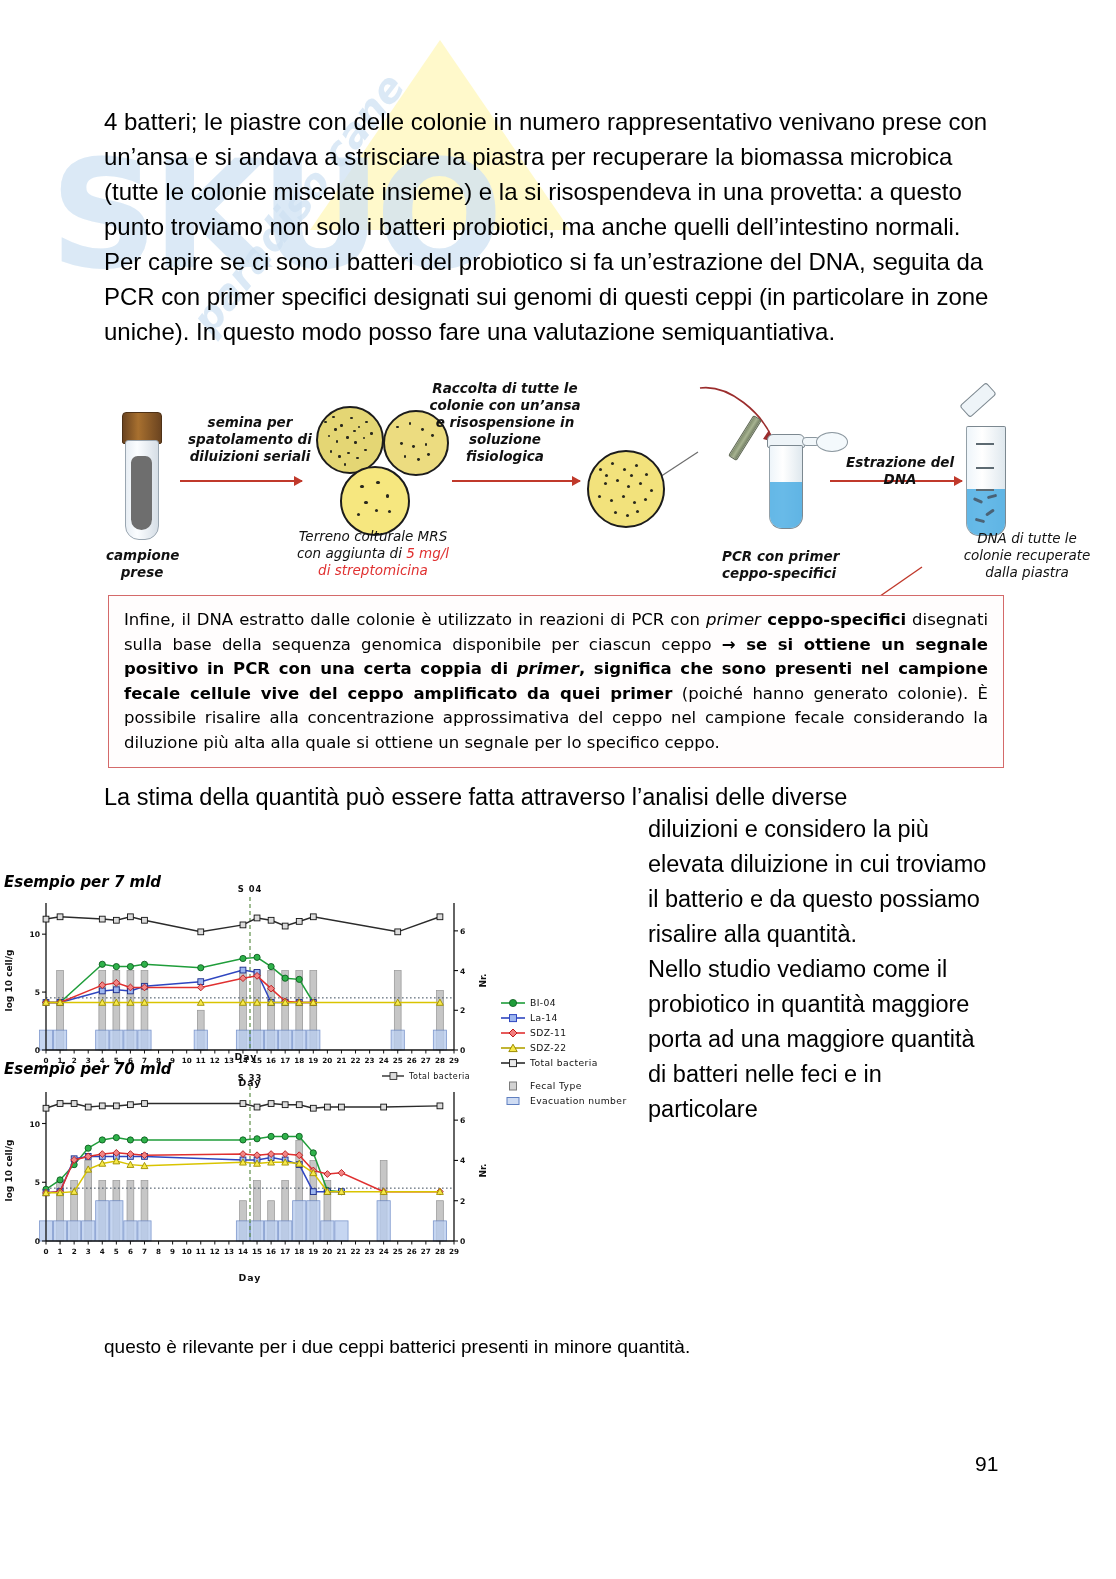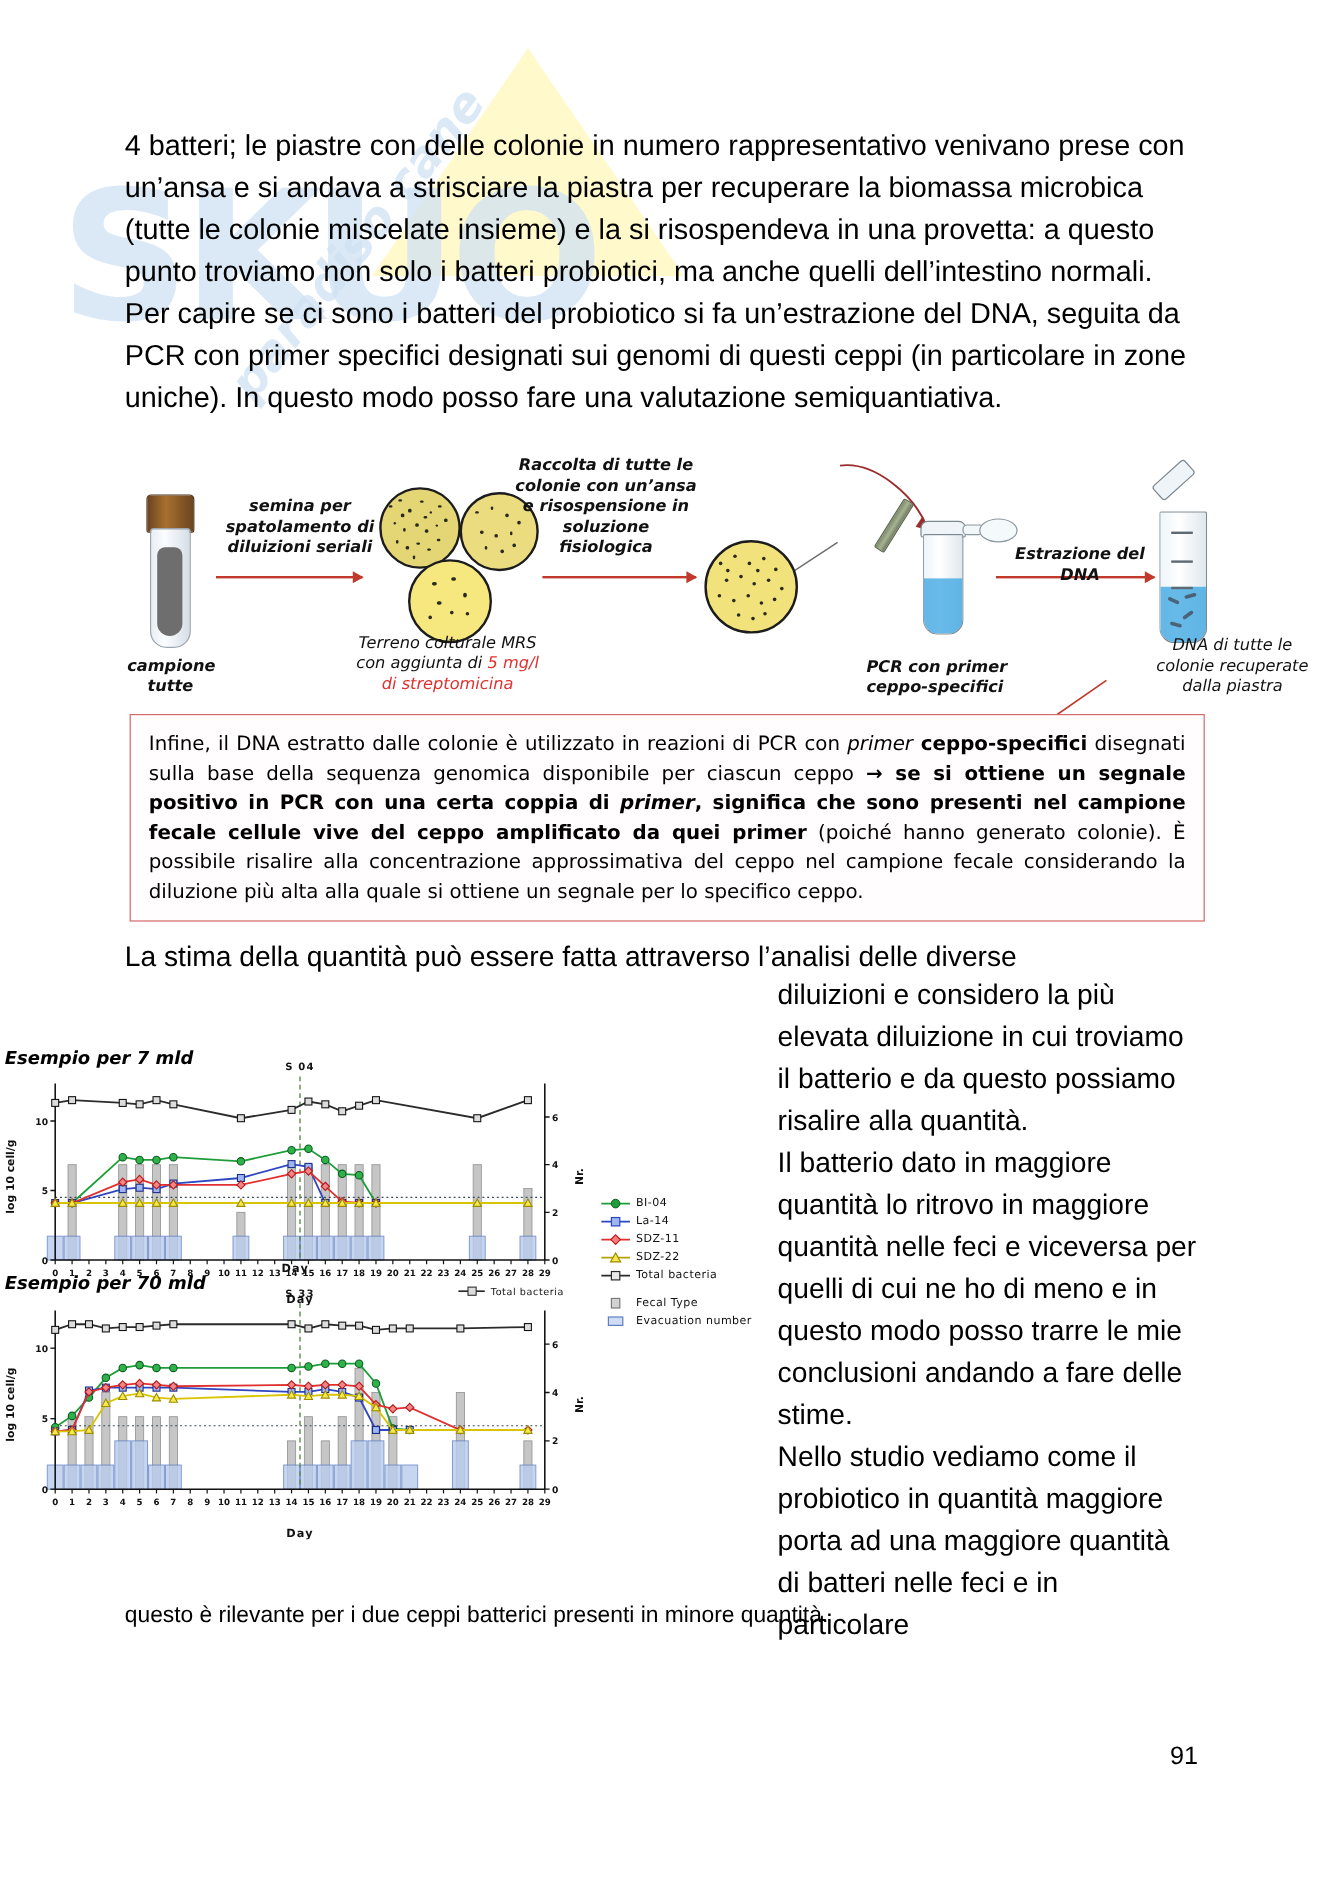--- a/index.html
+++ b/index.html
@@ -338,21 +338,21 @@
       <path d="M 766 238 L 757 250 L 769 249 Z" fill="#c0392b"></path>
     </svg>
 
     <div id="tube-sample">
       <div class="cap"></div>
       <div class="body"></div>
       <div class="contents"></div>
     </div>
     <div class="wf-label" style="left:6px; top:185px; width:72px;">
       <span>campione</span><br>
-      <span>tutte</span>
+      <span>prese</span>
     </div>
 
     <div class="wf-arrow" style="left:80px; top:118px; width:122px;"></div>
     <div class="wf-label" style="left:86px; top:52px; width:128px;">
       <span>semina per</span><br>
       <span>spatolamento di</span><br>
       <span>diluizioni seriali</span>
     </div>
 
     <div class="petri" style="left:216px; top:44px; width:64px; height:64px; background:#e4d674;">
@@ -962,20 +962,19 @@
         <svg width="24" height="10">
             <rect x="6" y="1.5" width="12" height="7" fill="#cfdcf3" stroke="#5f7fc0" stroke-width="1"></rect>
           </svg>
       </span>
       <span>Evacuation number</span>
     </div>
   </div>
 
   <div id="right-column">
     <p>diluizioni e considero la più elevata diluizione in cui troviamo il batterio e da questo possiamo risalire alla quantità.</p>
-    <p>Il batterio dato in maggiore quantità lo ritrovo in maggiore quantità nelle feci e viceversa per quelli di cui ne ho di meno e in questo modo posso trarre le mie conclusioni andando a fare delle stime.</p>
     <p>Nello studio vediamo come il probiotico in quantità maggiore porta ad una maggiore quantità di batteri nelle feci e in particolare</p>
   </div>
 
   <div id="closing-sentence">questo è rilevante per i due ceppi batterici presenti in minore quantità.</div>
 
   <div id="page-number">91</div>
 </div>
 
 </body></html>

